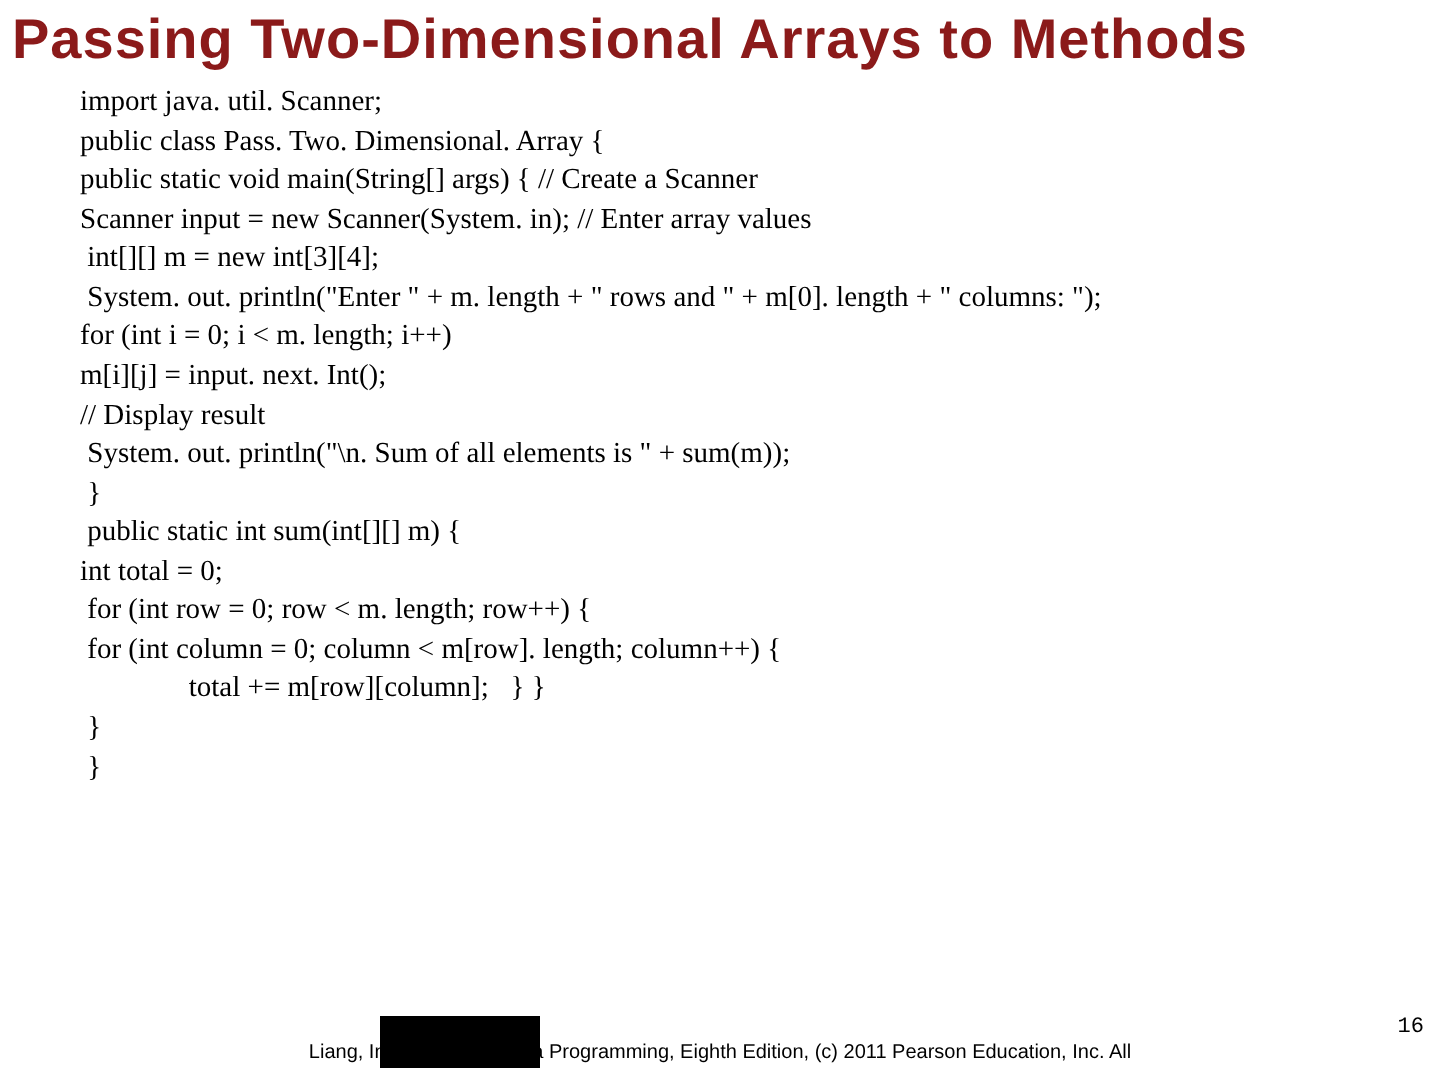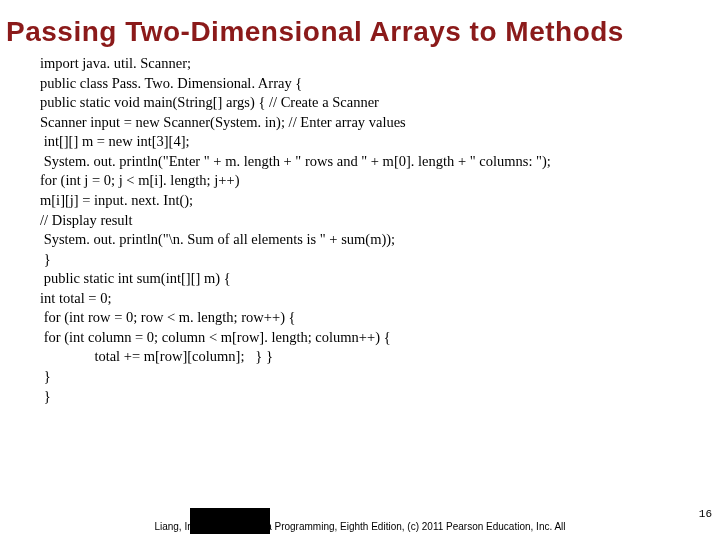--- a/index.html
+++ b/index.html
@@ -10,21 +10,21 @@
     font-family: "Times New Roman", serif;
     background: #fff;
     position: relative;
     overflow: hidden;
   }
   .title {
     font-family: "Comic Sans MS", "Trebuchet MS", cursive, sans-serif;
     font-size: 28px;
     font-weight: bold;
     color: #8b1a1a;
-    padding: 16px 6px 2px 6px;
+    padding: 4px 6px 2px 6px;
     letter-spacing: 0.5px;
   }
   .code-block {
     padding: 4px 0 0 40px;
     font-size: 14.5px;
     line-height: 1.35;
     color: #000;
   }
   .code-block .line {
     white-space: pre;
@@ -67,21 +67,21 @@
 
 <div class="title">Passing Two-Dimensional Arrays to Methods</div>
 
 <div class="code-block">
   <div class="line"><span class="b">import </span><span>java. util. Scanner;</span></div>
   <div class="line"><span class="b">public class </span><span>Pass. Two. Dimensional. Array {</span></div>
   <div class="line"><span class="b">public static void </span><span>main(String[] args) { // Create a Scanner</span></div>
   <div class="line"><span>Scanner input = </span><span class="b">new </span><span>Scanner(System. in); // Enter array values</span></div>
   <div class="line"><span class="b"> int</span><span>[][] m = </span><span class="b">new int</span><span>[3][4];</span></div>
   <div class="line"><span> System. out. println("Enter " + m. length + " rows and " + m[0]. length + " columns: ");</span></div>
-  <div class="line"><span class="b">for </span><span>(</span><span class="b">int </span><span>j = 0; j &lt; m[i]. length; j++)</span></div>
+  <div class="line"><span class="b">for </span><span>(</span><span class="b">int </span><span>i = 0; i &lt; m. length; i++)</span></div>
   <div class="line"><span>m[i][j] = input. next. Int();</span></div>
   <div class="line"><span>// Display result</span></div>
   <div class="line"><span> System. out. println("\n. Sum of all elements is " + sum(m));</span></div>
   <div class="line"><span> }</span></div>
   <div class="line"><span class="b"> public static int </span><span>sum(</span><span class="b">int</span><span>[][] m) {</span></div>
   <div class="line"><span class="b">int </span><span>total = 0;</span></div>
   <div class="line"><span class="b"> for </span><span>(</span><span class="b">int </span><span>row = 0; row &lt; m. length; row++) {</span></div>
   <div class="line"><span class="b"> for </span><span>(</span><span class="b">int </span><span>column = 0; column &lt; m[row]. length; column++) {</span></div>
   <div class="line"><span>               total += m[row][column];   } }</span></div>
   <div class="line"><span> }</span></div>

